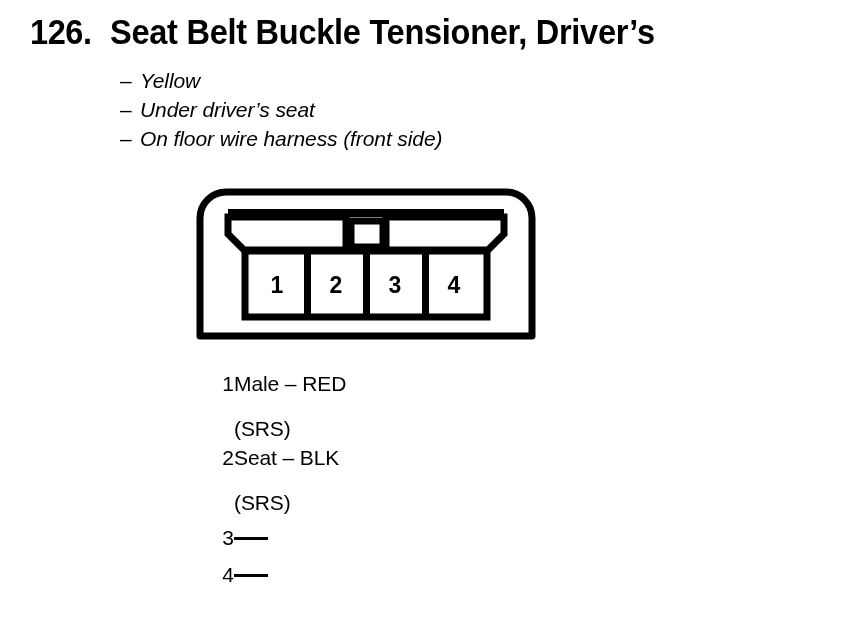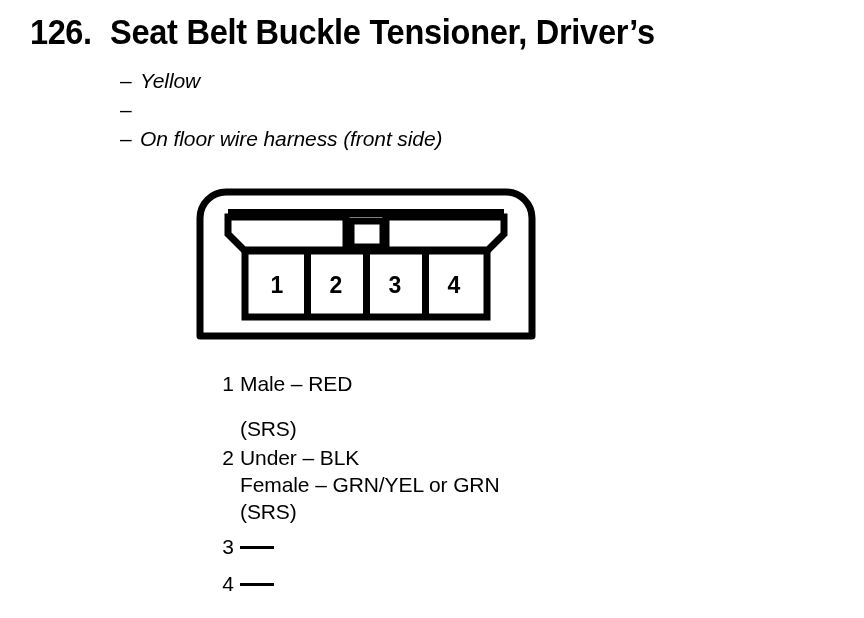--- a/index.html
+++ b/index.html
@@ -93,21 +93,21 @@
     margin-bottom: 2px;
   }
   .pin-num {
     width: 22px;
     flex: none;
     text-align: right;
     font-size: 21px;
     line-height: 27px;
   }
   .pin-lines {
-    margin-left: 6px;
+    margin-left: 0;
   }
   .pin-line {
     font-size: 21px;
     line-height: 27px;
     white-space: nowrap;
     letter-spacing: -0.1px;
   }
   .pin-line.dash-only {
     font-size: 21px;
     line-height: 27px;
@@ -129,20 +129,21 @@
   <span class="title-text">Seat Belt Buckle Tensioner, Driver’s</span>
 </div>
 
 <div class="desc-list">
   <div class="desc-item">
     <span class="desc-dash">–</span>
     <span class="desc-label">Yellow</span>
   </div>
   <div class="desc-item">
     <span class="desc-dash">–</span>
+    <span class="desc-label">Under driver’s seat</span>
   </div>
   <div class="desc-item">
     <span class="desc-dash">–</span>
     <span class="desc-label">On floor wire harness (front side)</span>
   </div>
 </div>
 
 <div class="connector-wrap">
   <svg class="connector-svg" width="340" height="152" viewBox="0 0 340 152">
 
@@ -182,22 +183,22 @@
     <span class="pin-lines">
       <span class="pin-line">Male – RED</span><br>
       <br>
       <span class="pin-line">(SRS)</span>
     </span>
   </div>
 
   <div class="pin-entry spaced">
     <span class="pin-num">2</span>
     <span class="pin-lines">
-      <span class="pin-line">Under – BLK</span><br>
-      <span class="pin-line">Female – GRN/YEL or GRN</span><br>
+      <span class="pin-line">Seat – BLK</span><br>
+      <br>
       <span class="pin-line">(SRS)</span>
     </span>
   </div>
 
   <div class="pin-entry" style="margin-top:8px;">
     <span class="pin-num">3</span>
     <span class="pin-lines">
       <span class="pin-line dash-only"><span class="pin-rule"></span></span>
     </span>
   </div>

